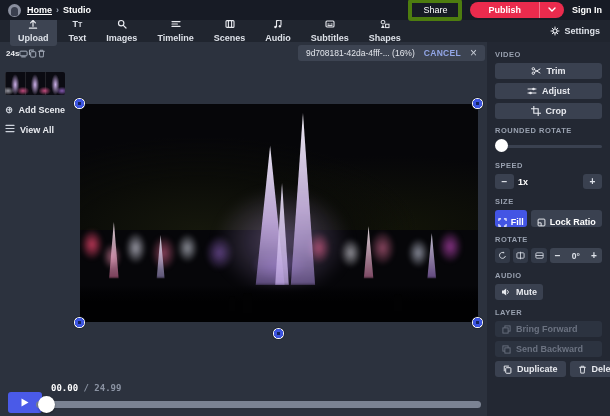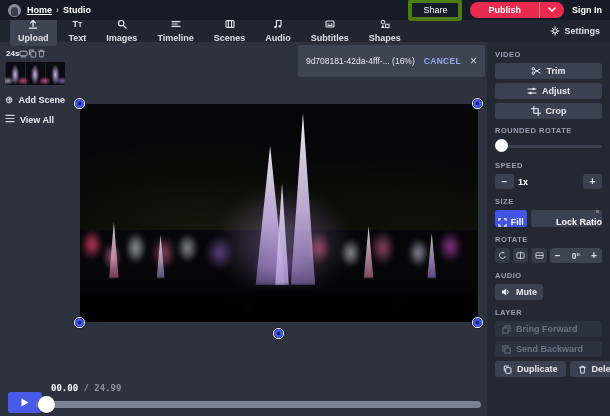--- a/index.html
+++ b/index.html
@@ -37,39 +37,39 @@
   .tool .tt small { font-size:7px; }
   .toolbar-right { margin-left:auto; display:flex; align-items:center; gap:4px;
                    font-size:9px; font-weight:bold; color:#dde1e8; cursor:pointer; }
 
   
   .workspace { position:absolute; left:0; top:42px; width:487px; height:374px; background:#2c323e; }
 
   
   .scenes { position:absolute; left:4px; top:5px; width:62px; }
   .scene-card { width:62px; padding:1px; border-radius:3px; cursor:pointer; }
-  .scene-top { display:flex; align-items:center; gap:0; padding:1px 1px 4px 1px; }
+  .scene-top { display:flex; align-items:center; gap:0; padding:1px 1px 14px 1px; }
   .scene-dur { font-size:8px; font-weight:bold; color:#eceef2; }
   .scene-ic { display:flex; align-items:center; color:#aab2c0; cursor:pointer; }
   .filmstrip { width:60px; height:23px; border-radius:2px; background-color:#0b0b12;
     background-image:
       radial-gradient(6px 15px at 17% 55%, rgba(215,185,245,.95), transparent 70%),
       radial-gradient(6px 15px at 50% 55%, rgba(215,185,245,.95), transparent 70%),
       radial-gradient(6px 15px at 84% 55%, rgba(215,185,245,.95), transparent 70%),
       radial-gradient(9px 6px at 30% 82%, rgba(235,90,150,.8), transparent 70%),
       radial-gradient(9px 6px at 66% 82%, rgba(235,90,150,.8), transparent 70%),
       radial-gradient(9px 6px at 5% 82%, rgba(245,245,255,.6), transparent 70%),
       radial-gradient(9px 6px at 95% 82%, rgba(180,120,240,.7), transparent 70%),
       repeating-linear-gradient(90deg, rgba(255,255,255,.10) 0 1px, transparent 1px 20px); }
   .scene-link { display:flex; align-items:center; gap:5px; margin-top:9px; font-size:9px; font-weight:bold;
                 color:#e8eaef; cursor:pointer; padding-left:1px; white-space:nowrap; }
   .scene-link .glyph { font-size:10px; color:#cfd4dd; line-height:1; }
 
   
-  .toast { position:absolute; right:2px; top:3px; height:32px; display:flex; align-items:center; gap:9px;
+  .toast { position:absolute; right:2px; top:3px; height:16px; display:flex; align-items:center; gap:9px;
            background:#3d4452; border-radius:3px; padding:0 8px; z-index:20; }
   .toast-text { font-size:8.5px; color:#e3e6ec; white-space:nowrap; }
   .toast-cancel { font-size:8.5px; font-weight:bold; color:#93a7e8; cursor:pointer; letter-spacing:.3px; }
   .toast-close { font-size:12px; color:#c9ced8; cursor:pointer; line-height:1; }
 
   
   .video { position:absolute; left:80px; top:62px; width:398px; height:218px; background:#060609; overflow:hidden; cursor:move; }
   .hills { position:absolute; left:0; top:10%; width:100%; height:48%;
     background:
       radial-gradient(55% 90% at 30% 100%, #15170c 0%, #0b0c08 55%, transparent 100%),
@@ -139,21 +139,21 @@
   .slider { position:relative; height:14px; margin:2px 0 8px 0; }
   .slider .track { position:absolute; left:0; right:0; top:6px; height:3px; border-radius:2px; background:#3a4150; }
   .slider .thumb { position:absolute; left:0; top:0; width:13px; height:13px; border-radius:50%; background:#fff; cursor:pointer; }
   .row { display:flex; align-items:center; gap:4px; margin-bottom:8px; }
   .sq-btn { width:19px; height:15px; background:#3a4150; border:none; border-radius:3px; color:#dfe3ea;
             font-size:10px; font-weight:bold; line-height:1; cursor:pointer; display:flex; align-items:center; justify-content:center; }
   .speed-val { flex:1; text-align:left; font-size:9px; font-weight:bold; color:#fff; }
   .chip { display:flex; align-items:flex-end; justify-content:center; gap:4px; height:17px; border:none; border-radius:3px;
           font-size:9px; font-weight:bold; color:#fff; cursor:pointer; }
   .chip.fill { width:34px; background:#4355e4; }
-  .chip.lock { width:77px; background:#3a4150;flex-direction:column; }
+  .chip.lock { width:77px; background:#3a4150; }
   .rot-row { display:flex; align-items:center; gap:3px; margin-bottom:8px; }
   .rot-ic { width:16px; height:15px; background:#323947; border:none; border-radius:3px; color:#cfd4dd;
             display:flex; align-items:center; justify-content:center; cursor:pointer; }
   .rot-group { display:flex; align-items:stretch; height:15px; border-radius:3px; overflow:hidden; }
   .rot-seg { background:#3d4452; border:none; color:#dfe3ea; font-size:9px; font-weight:bold; cursor:pointer;
              display:flex; align-items:center; justify-content:center; }
   .rot-seg.minus,.rot-seg.plus { width:17px; font-size:10px; }
   .rot-seg.val { width:21px; font-size:8.5px; }
   .mute-btn { width:48px; }
   .layer-btn { justify-content:flex-start; padding-left:7px; }

